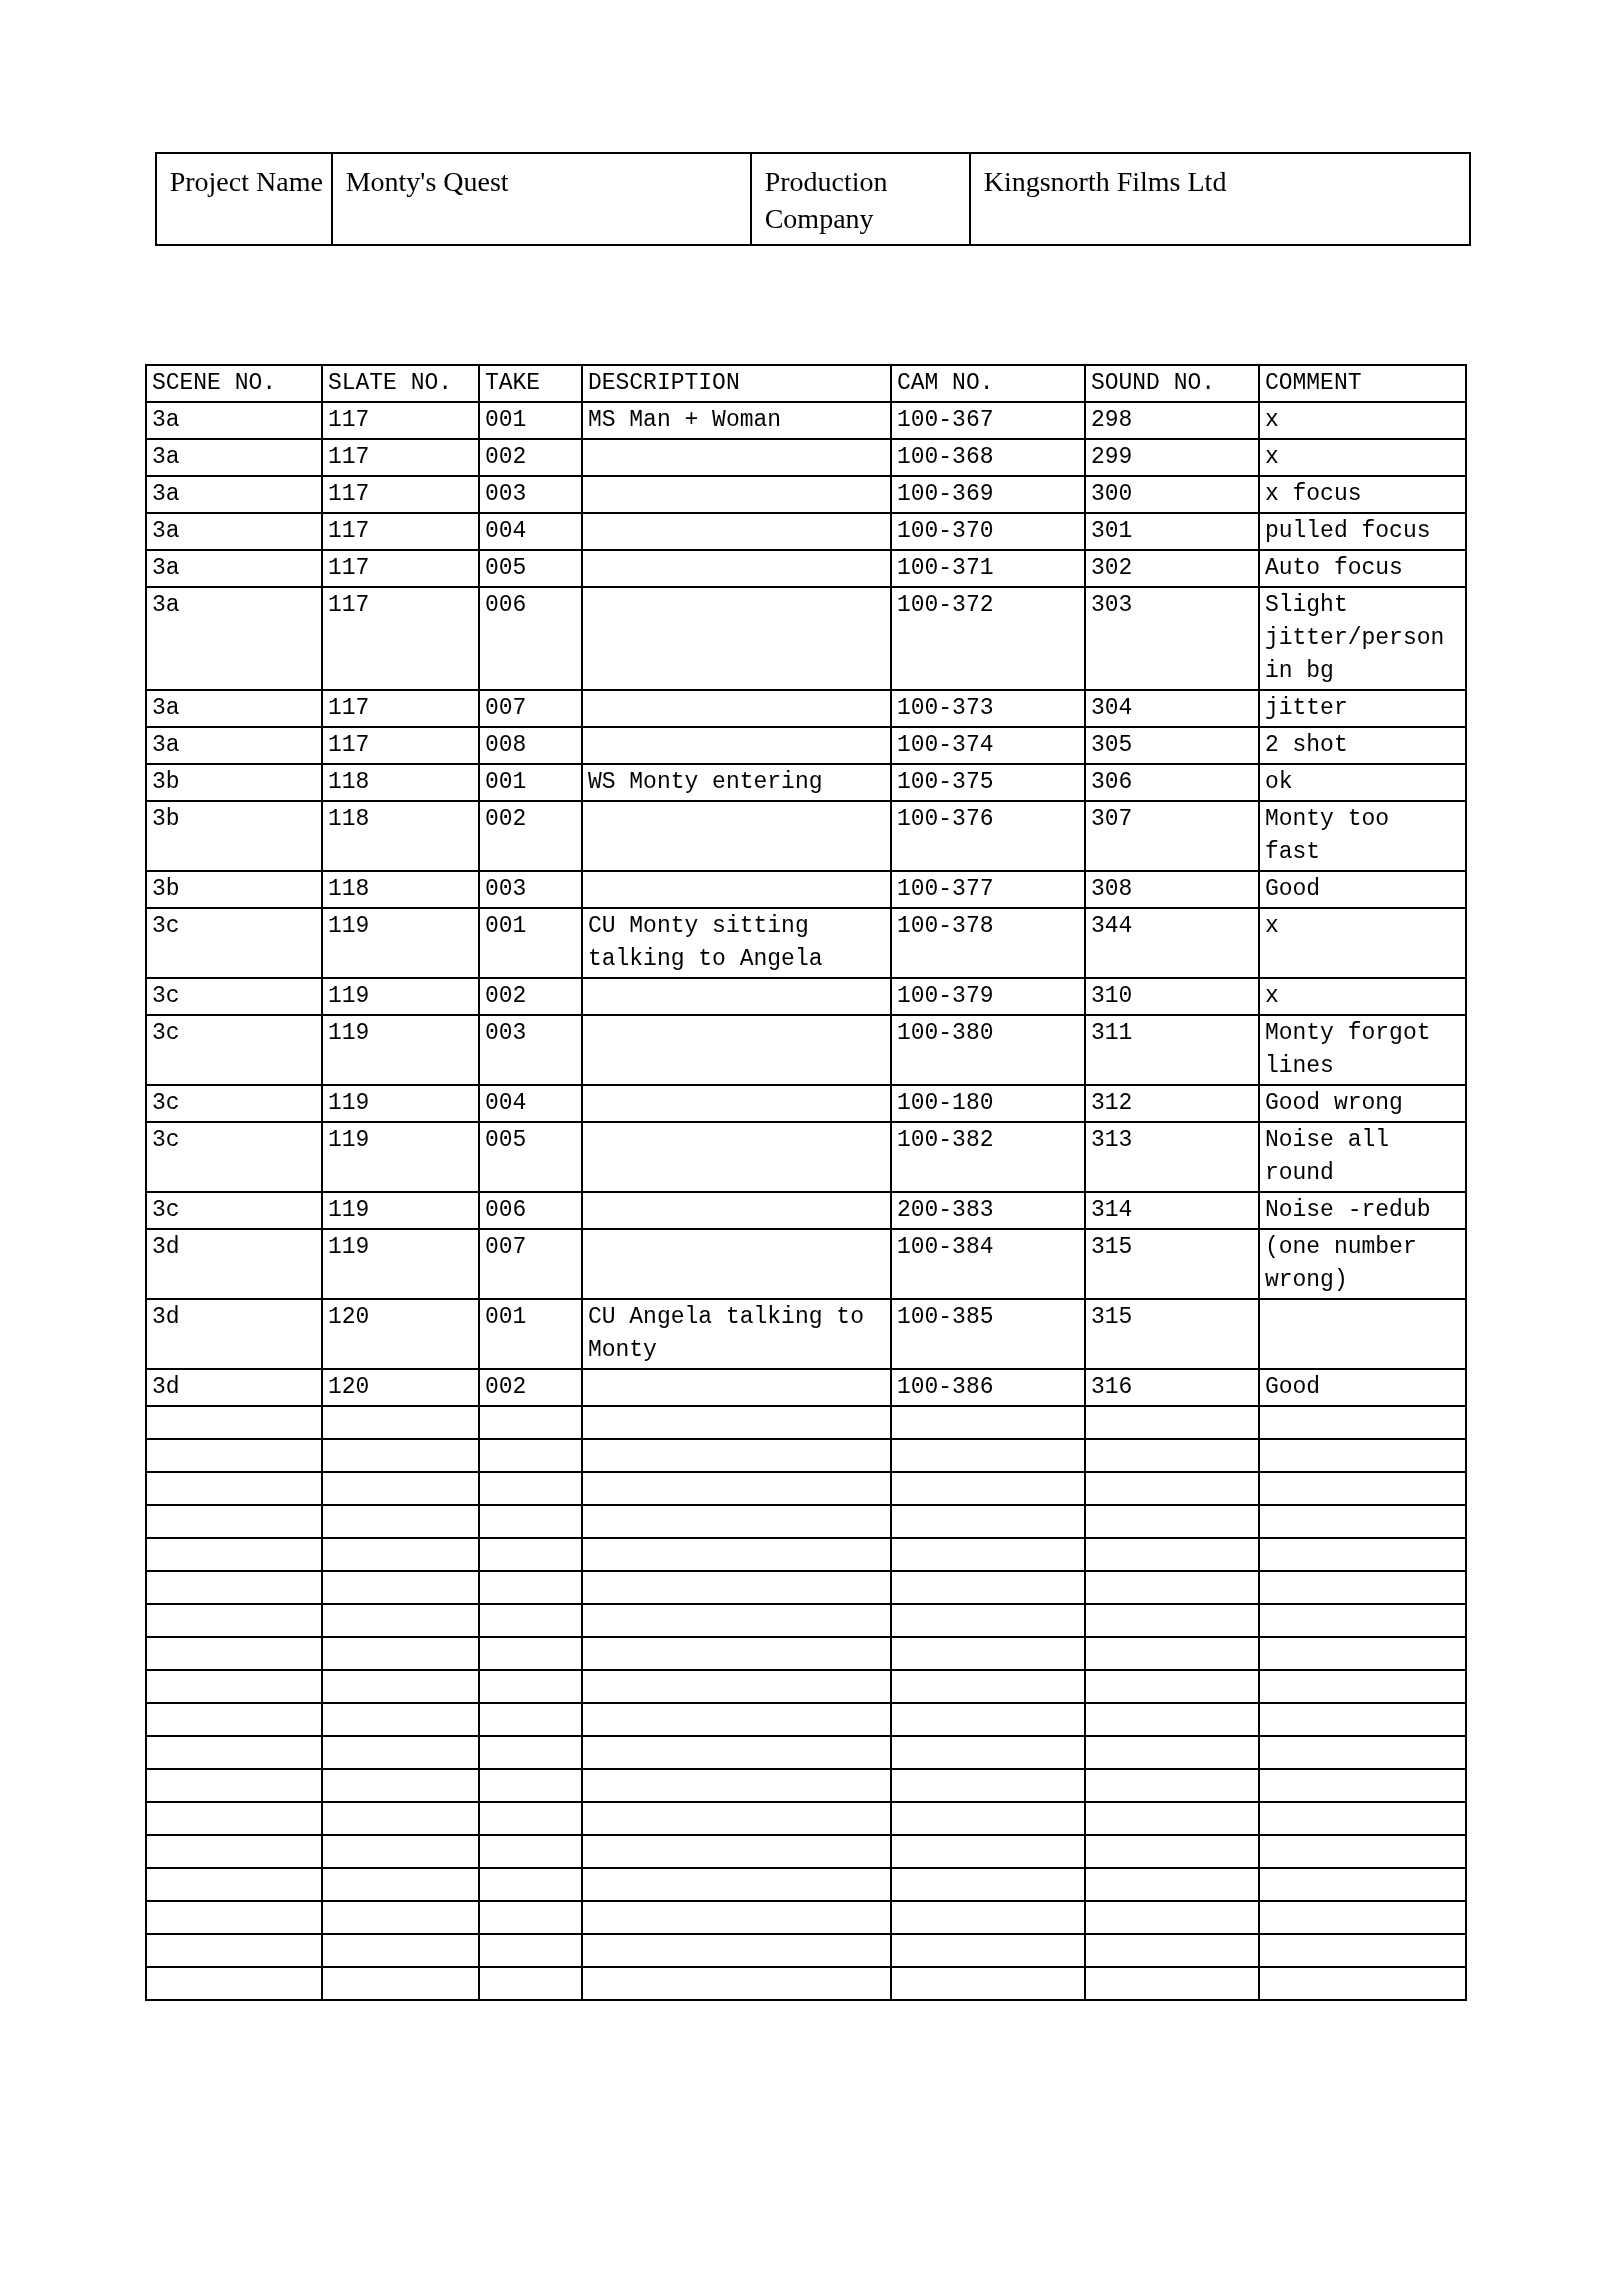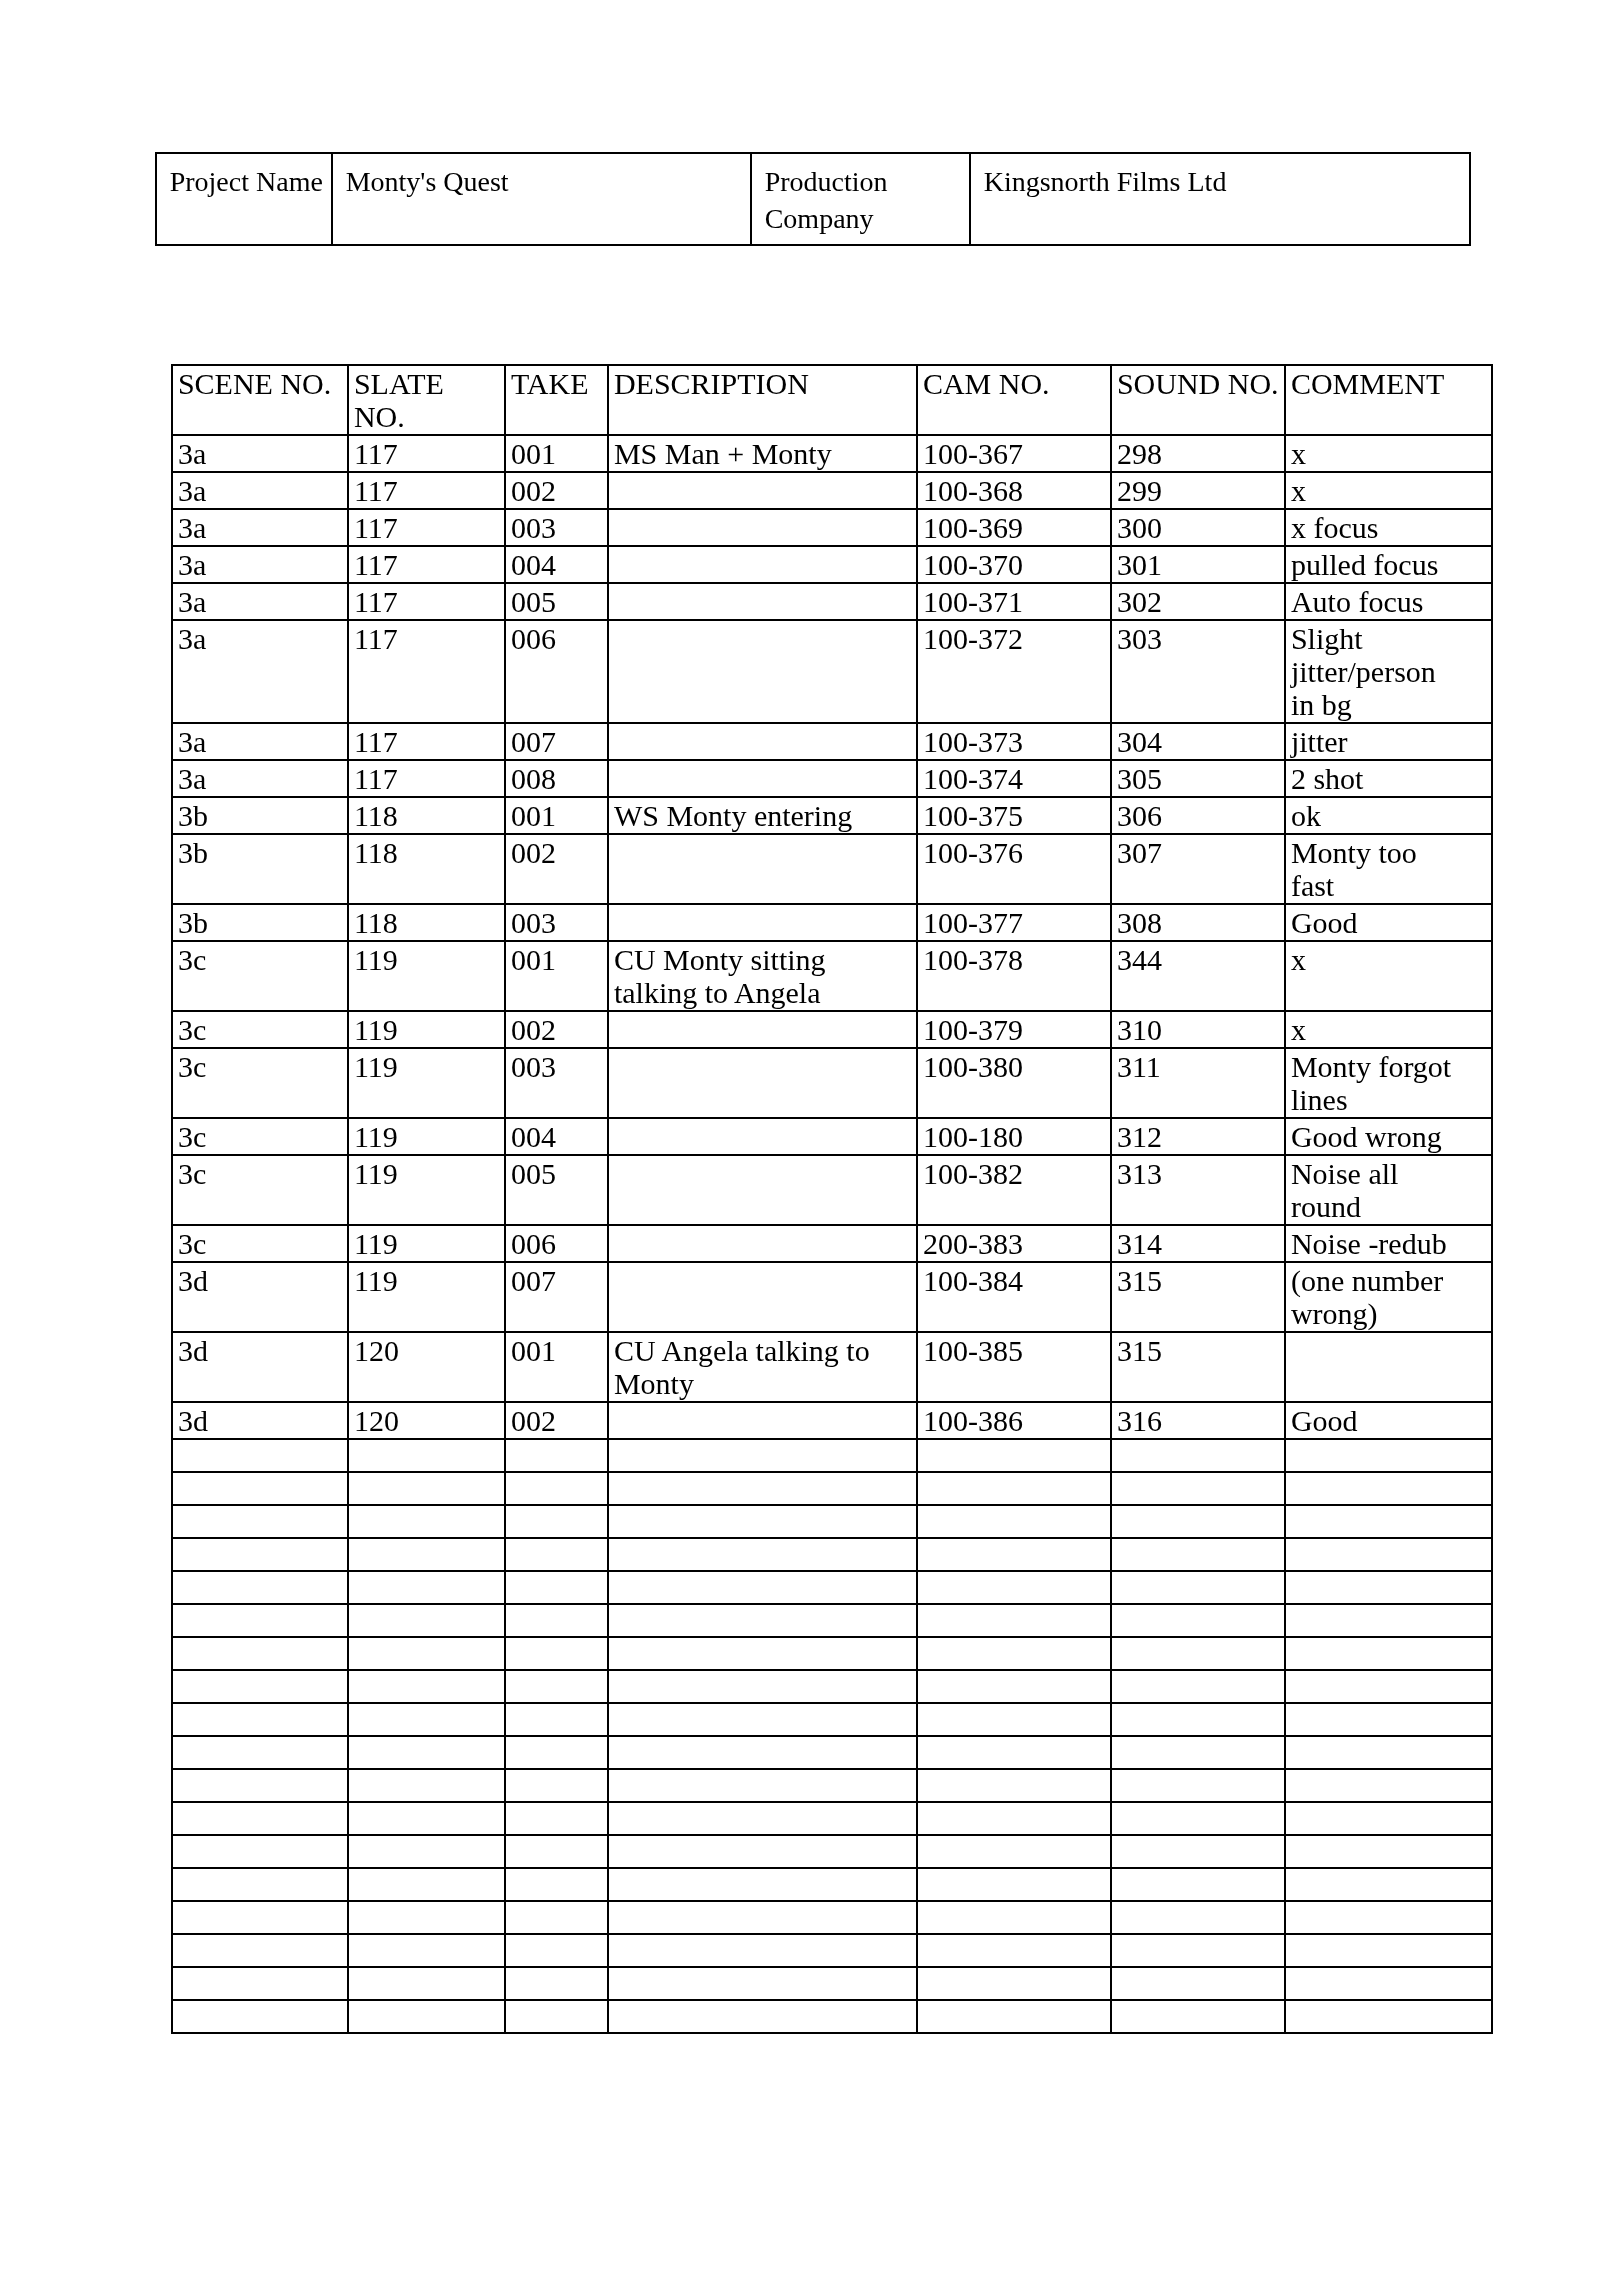--- a/index.html
+++ b/index.html
@@ -34,25 +34,25 @@
     border: 2px solid #000000;
     vertical-align: top;
     padding: 9.8px 7.8px 5.9px 12.7px;
     overflow: hidden;
   }
   .info-row-1 { height: 91px; }
   .info-row-2 { height: 77px; }
   
   .log-table {
     position: absolute;
-    left: 171px;
+    left: 145px;
     top: 364px;
     width: 1320px;
-    font-family: Liberation Serif, serif;
-    font-size: 30px;
+    font-family: Liberation Mono, monospace;
+    font-size: 23px;
     border: 2.9px solid #000000;
   }
   .log-table th,
   .log-table td {
     border: 2px solid #000000;
     vertical-align: top;
     text-align: left;
     font-weight: normal;
     padding: 1px 3.9px 1px 4.9px;
     line-height: 33px;
@@ -106,21 +106,21 @@
         <th>CAM NO.</th>
         <th>SOUND NO.</th>
         <th>COMMENT</th>
       </tr>
     </thead>
     <tbody>
         <tr>
           <td>3a</td>
           <td>117</td>
           <td>001</td>
-          <td>MS Man + Monty</td>
+          <td>MS Man + Woman</td>
           <td>100-367</td>
           <td>298</td>
           <td>x</td>
         </tr>
         <tr>
           <td>3a</td>
           <td>117</td>
           <td>002</td>
           <td></td>
           <td>100-368</td>

